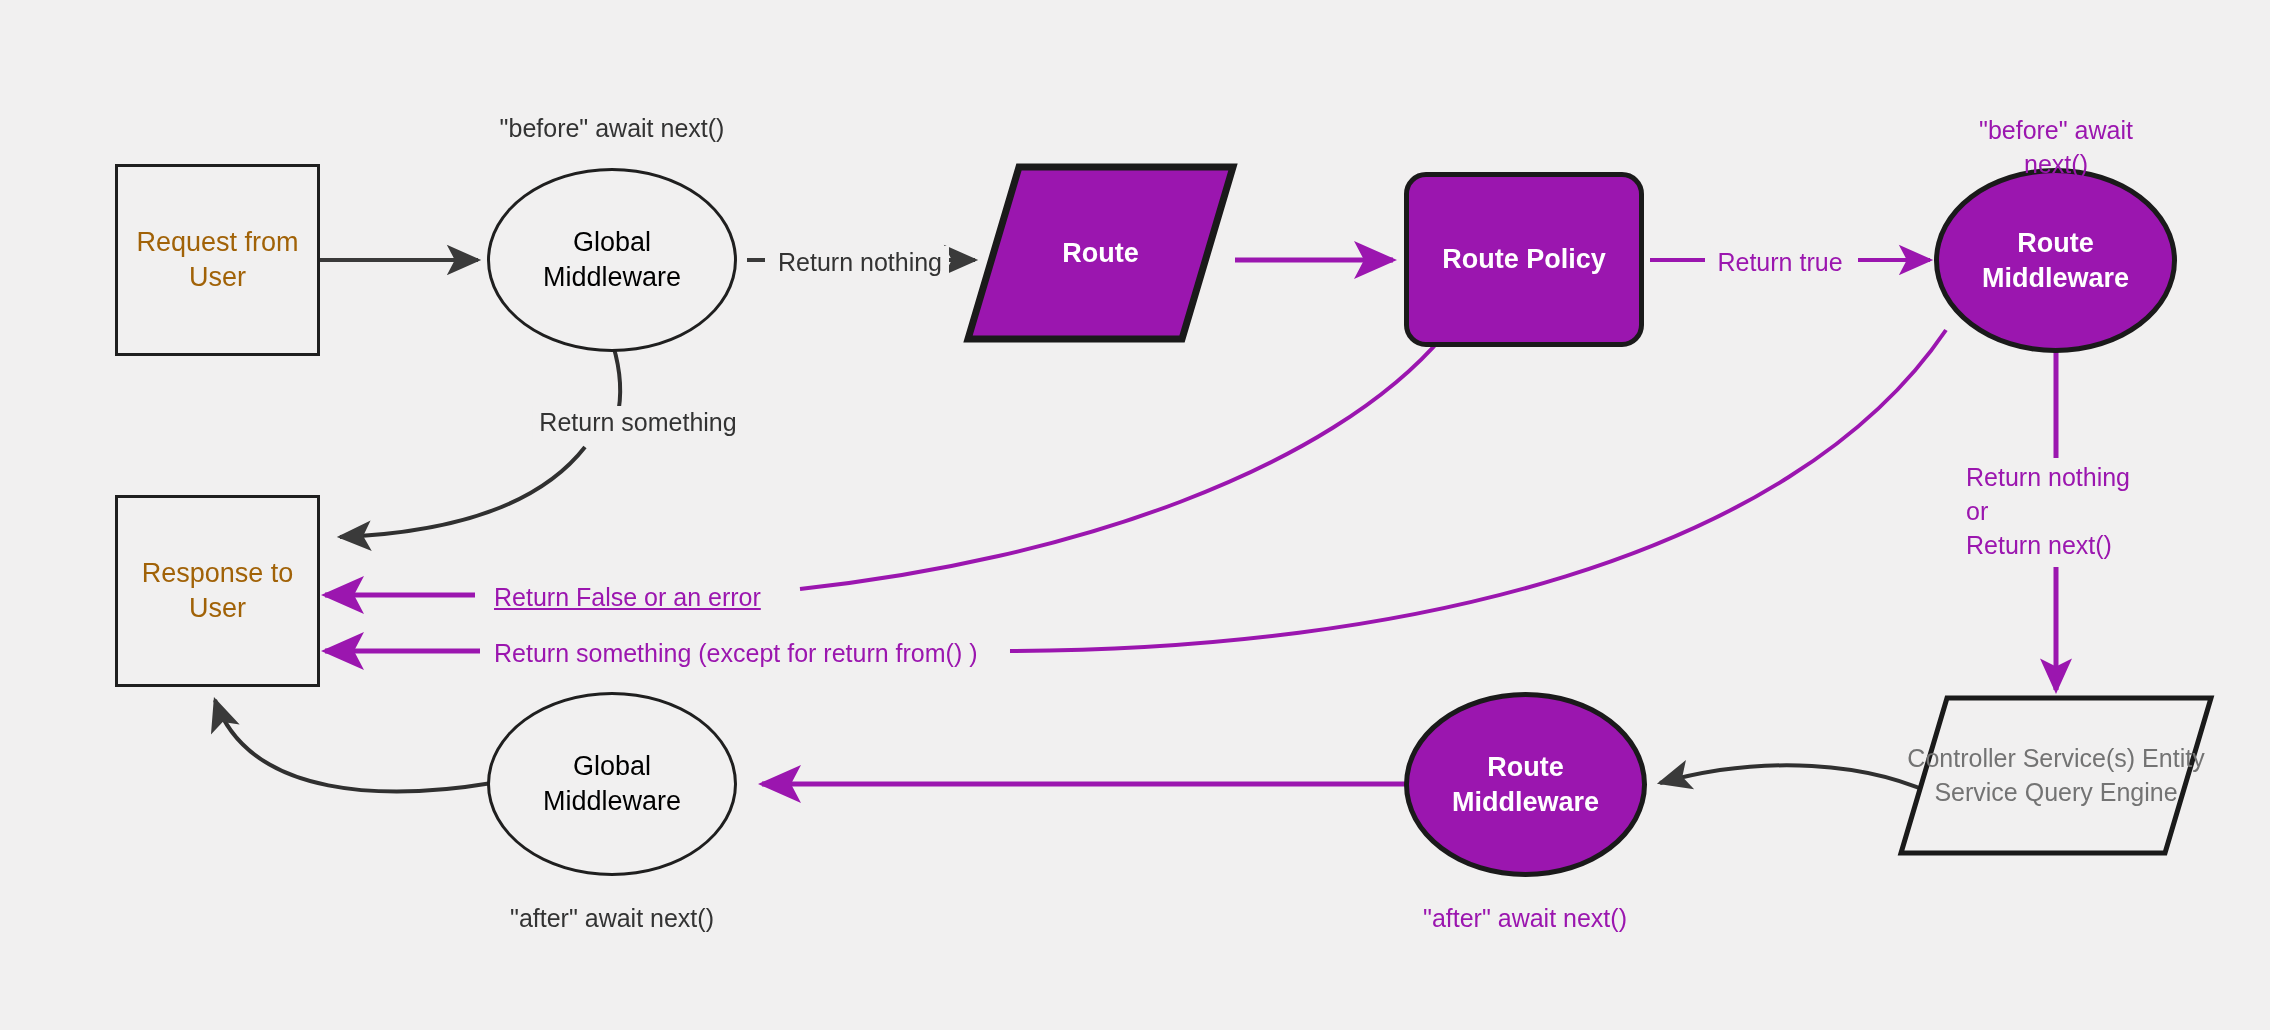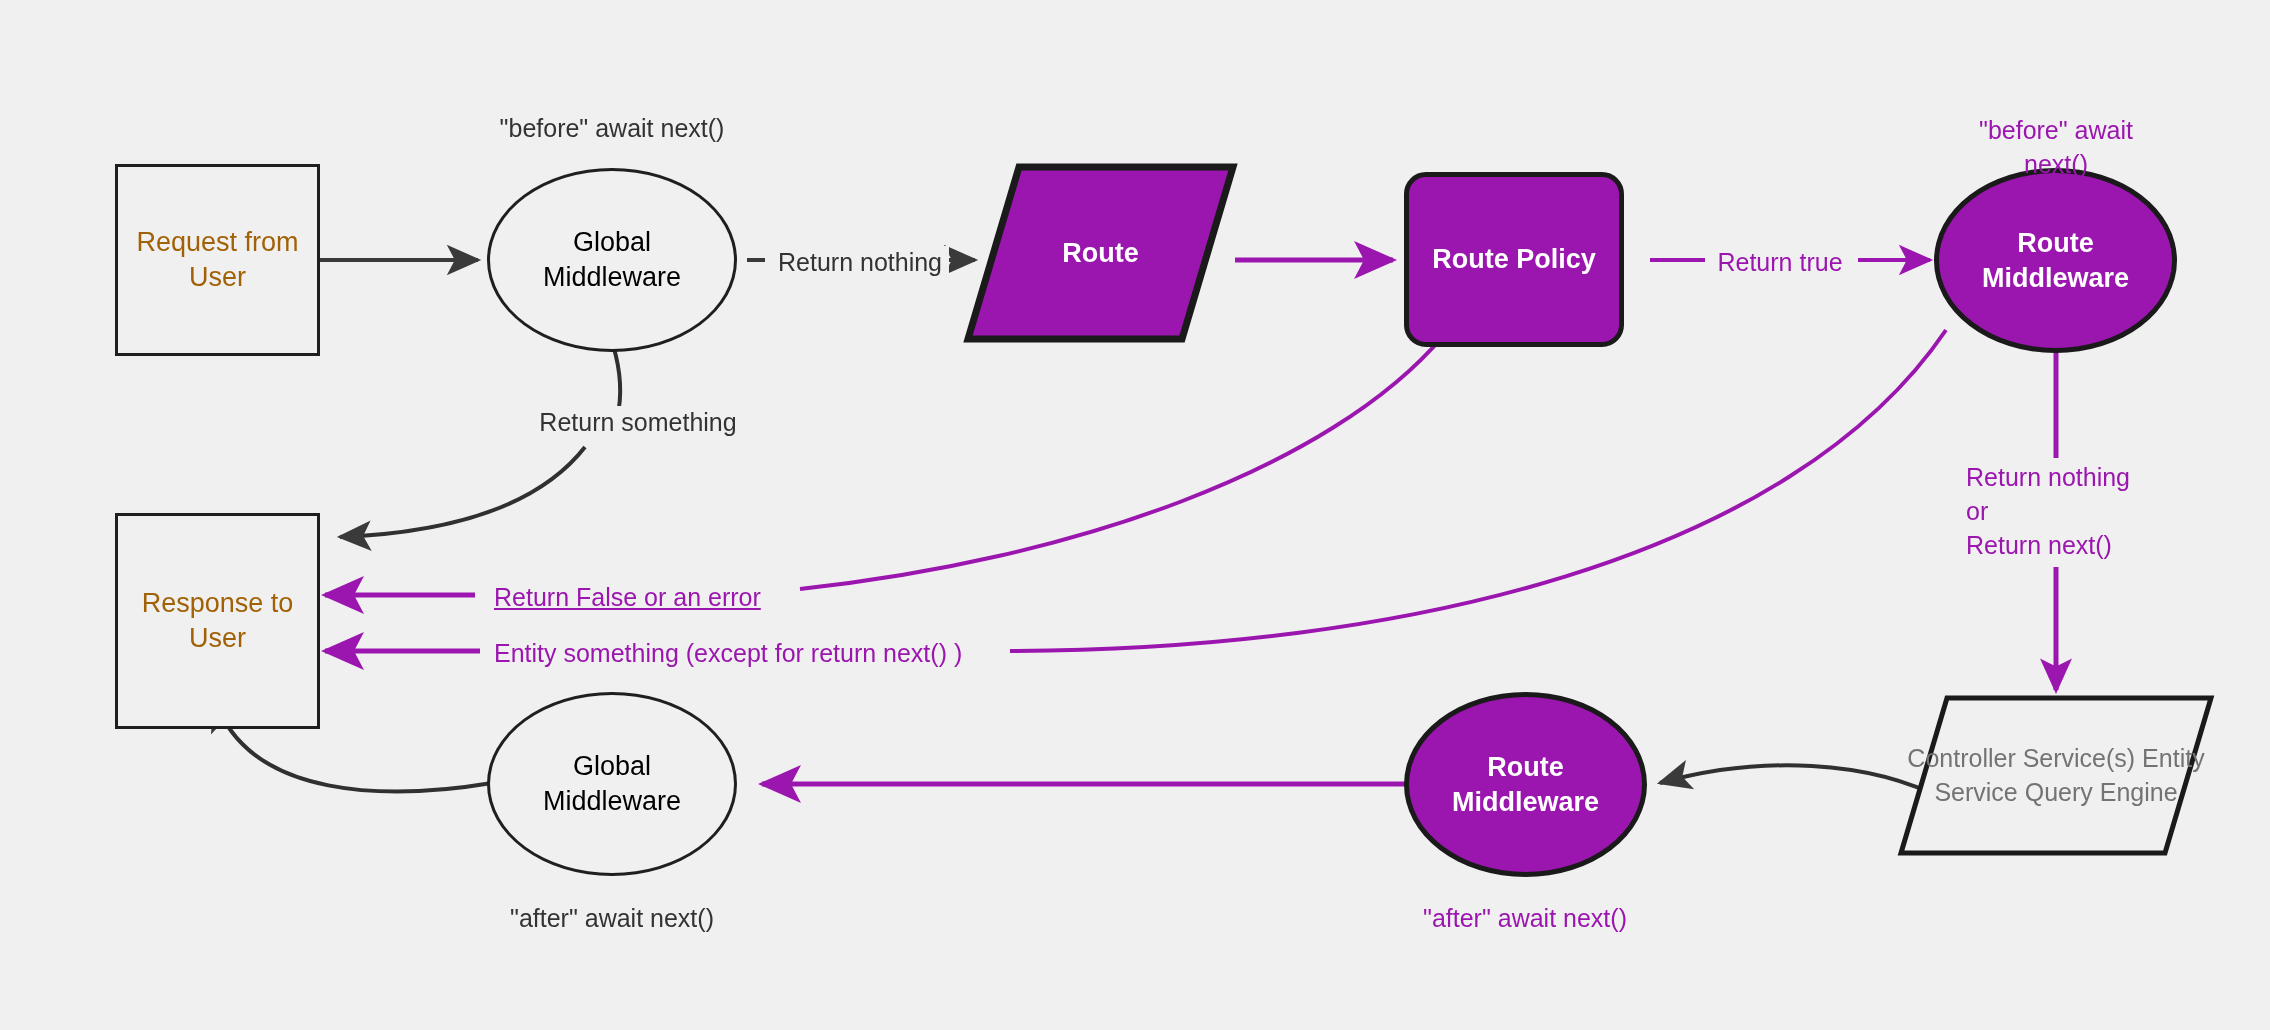--- a/index.html
+++ b/index.html
@@ -155,21 +155,21 @@
 Middleware</span>
   </div>
 
   <div class="para-wrap para-purple" style="left:963px; top:162px; width:275px; height:182px;">
     <svg width="275" height="182" viewBox="0 0 275 182">
       <polygon points="56,5 270,5 219,177 5,177" fill="#9B16AF" stroke="#1a1a1a" stroke-width="7"></polygon>
     </svg>
     <span class="para-label">Route</span>
   </div>
 
-  <div class="node roundrect-purple" style="left:1404px; top:172px; width:220px; height:175px;">
+  <div class="node roundrect-purple" style="left:1404px; top:172px; width:240px; height:175px;">
     <span class="lbl">Route Policy</span>
   </div>
 
   <div class="node ellipse-purple" style="left:1934px; top:168px; width:243px; height:185px;">
     <span class="lbl">Route
 Middleware</span>
   </div>
 
   <div class="para-wrap para-plain" style="left:1897px; top:694px; width:318px; height:163px;">
     <svg width="318" height="163" viewBox="0 0 318 163">
@@ -184,40 +184,40 @@
   <div class="node ellipse-purple" style="left:1404px; top:692px; width:243px; height:185px;">
     <span class="lbl">Route
 Middleware</span>
   </div>
 
   <div class="node ellipse-plain" style="left:487px; top:692px; width:250px; height:184px;">
     <span class="lbl">Global
 Middleware</span>
   </div>
 
-  <div class="node rect-plain" style="left:115px; top:513px; width:205px; height:216px;">
+  <div class="node rect-plain" style="left:115px; top:495px; width:205px; height:192px;">
     <span class="lbl">Response to
 User</span>
   </div>
 
   <div class="edge-label lbl-dark center" style="left:612px; top:112px;">"before" await next()</div>
 
   <div class="edge-label lbl-dark center" style="left:612px; top:902px;">"after" await next()</div>
 
   <div class="edge-label lbl-purple center" style="left:2056px; top:114px;">"before" await next()</div>
 
   <div class="edge-label lbl-purple center" style="left:1525px; top:902px;">"after" await next()</div>
 
   <div class="edge-label lbl-dark center chip" style="left:860px; top:246px;">Return nothing</div>
 
   <div class="edge-label lbl-dark center chip" style="left:596px; top:406px;margin-left:42px;">Return something</div>
 
   <div class="edge-label lbl-purple center chip" style="left:1780px; top:246px;">Return true</div>
 
   <div class="edge-label lbl-purple chip" style="left:487px; top:581px;text-decoration:underline;">Return False or an error</div>
 
-  <div class="edge-label lbl-purple chip" style="left:487px; top:637px;">Entity something (except for return next() )</div>
+  <div class="edge-label lbl-purple chip" style="left:487px; top:637px;">Return something (except for return from() )</div>
 
   <div class="edge-label lbl-purple" style="left:1966px; top:461px;">Return nothing
 or
 Return next()</div>
 
 </div>
 
 </body></html>

